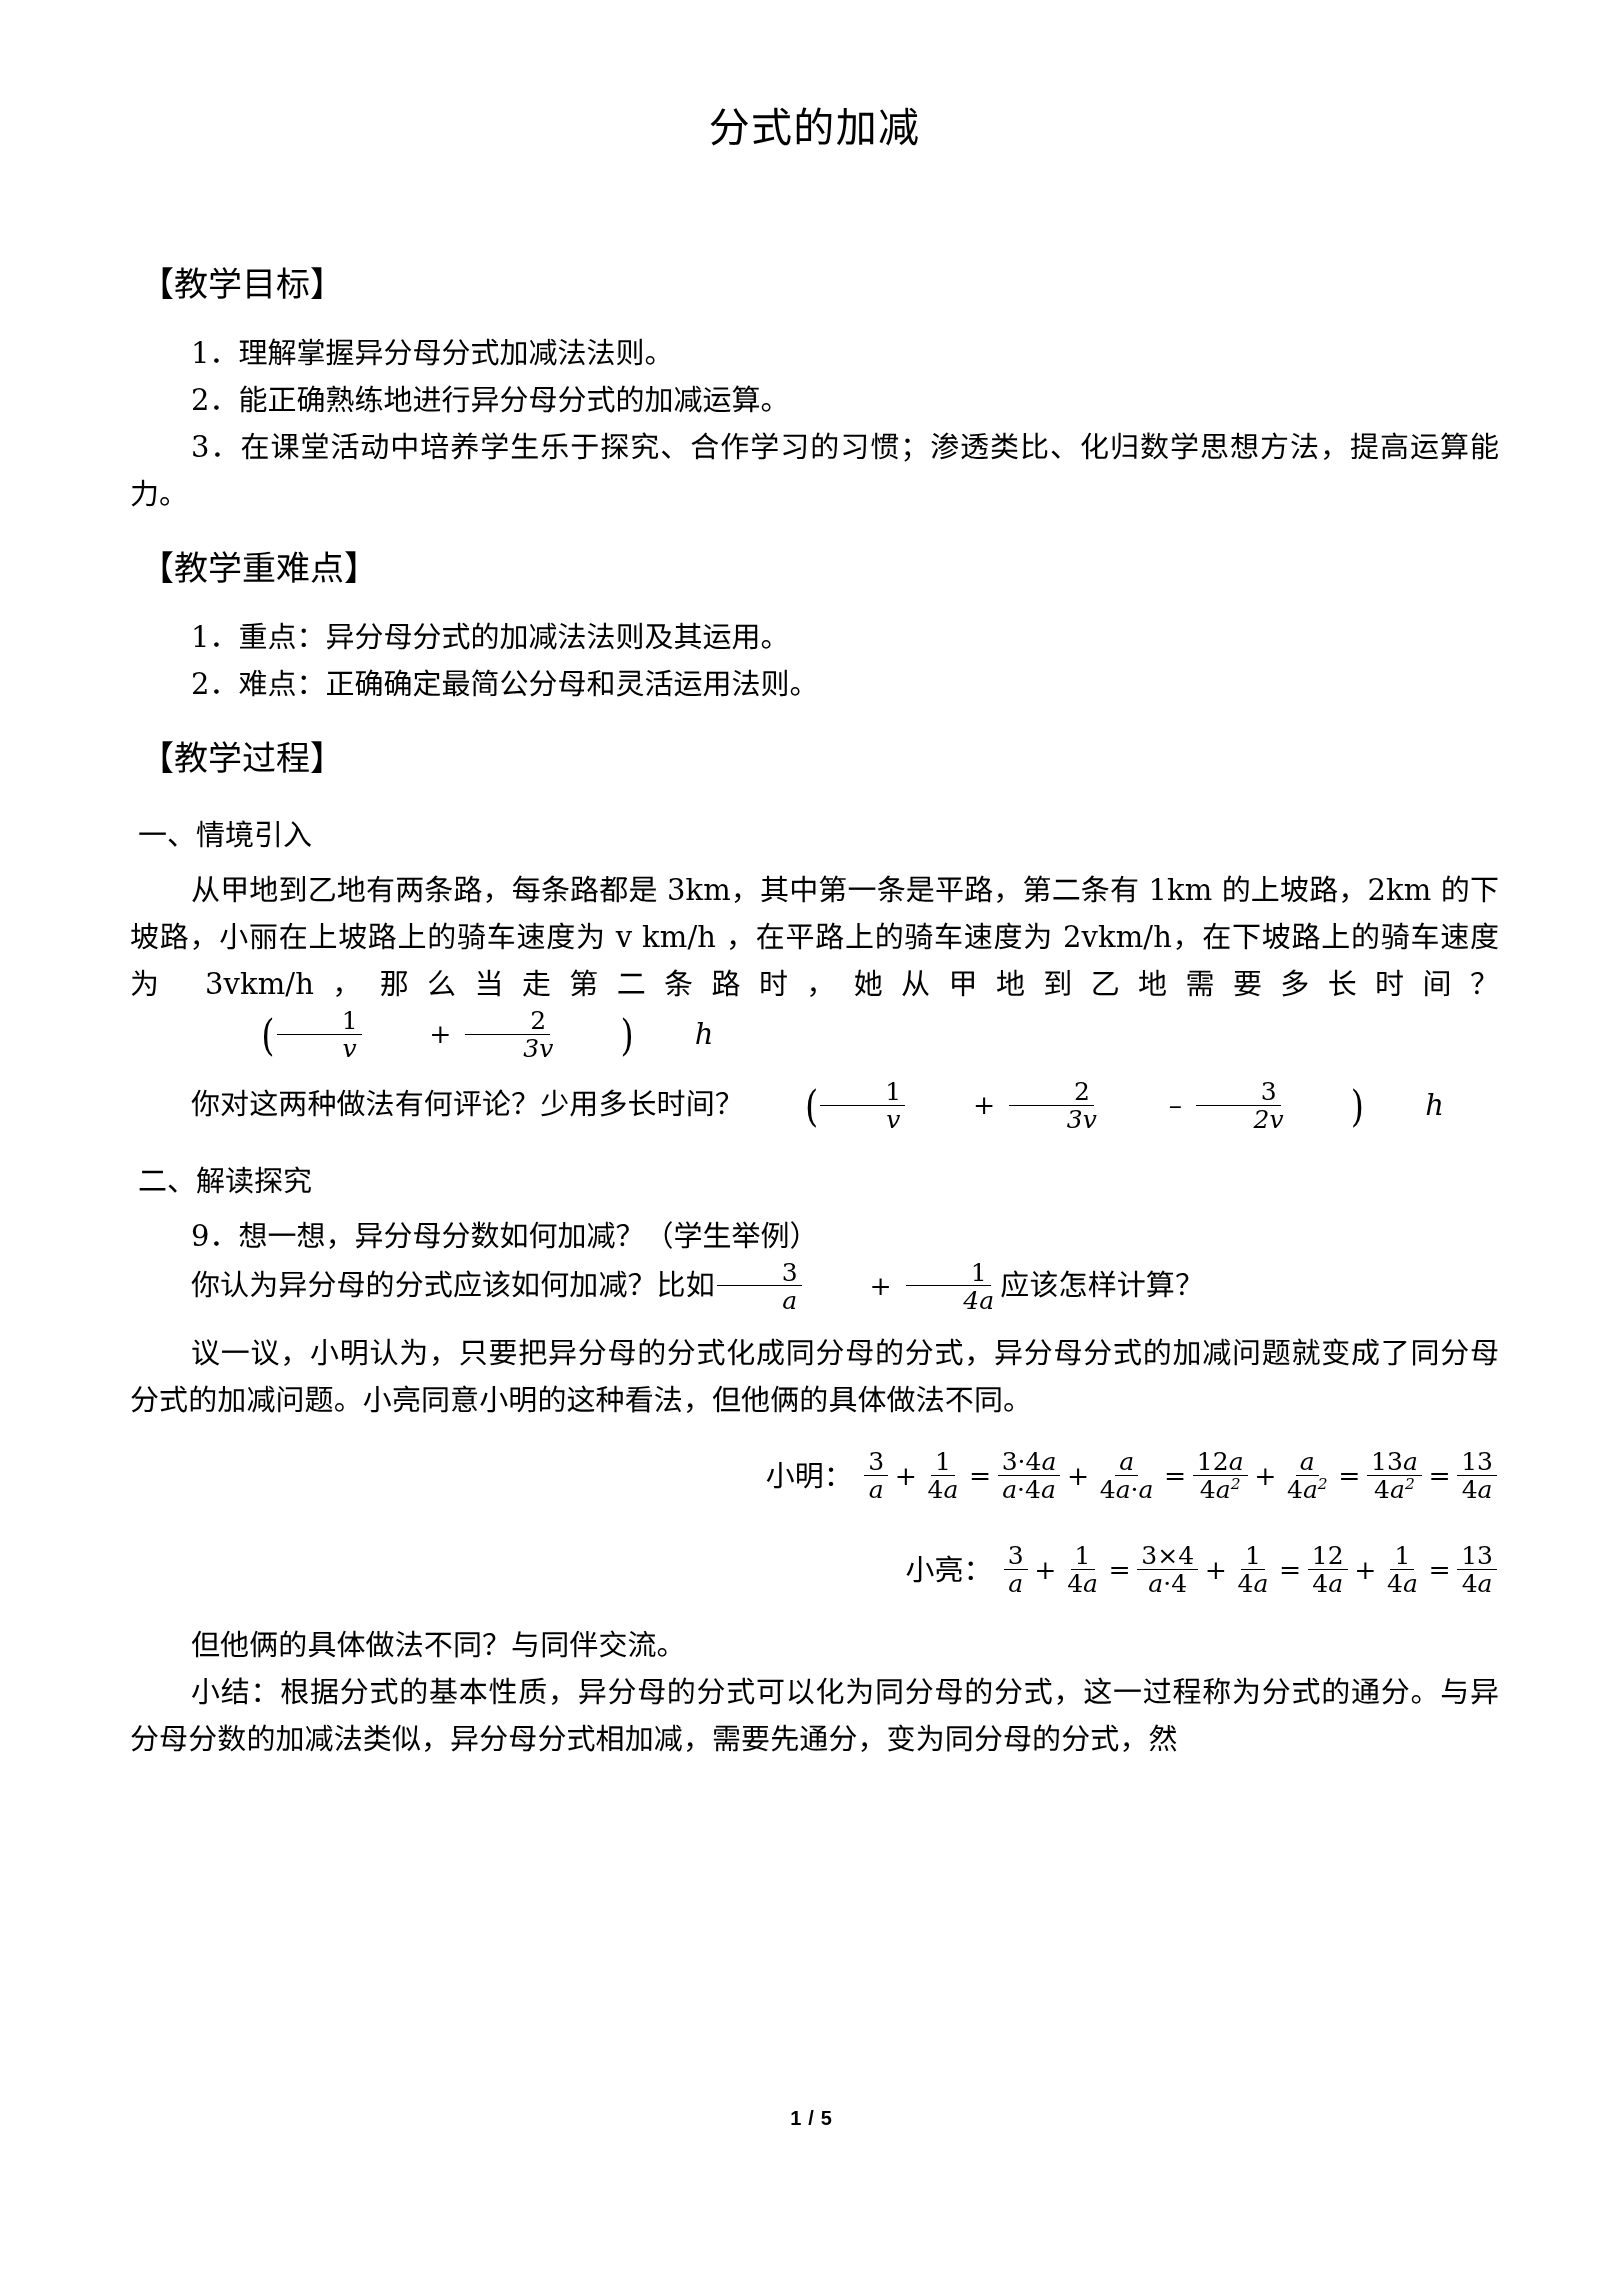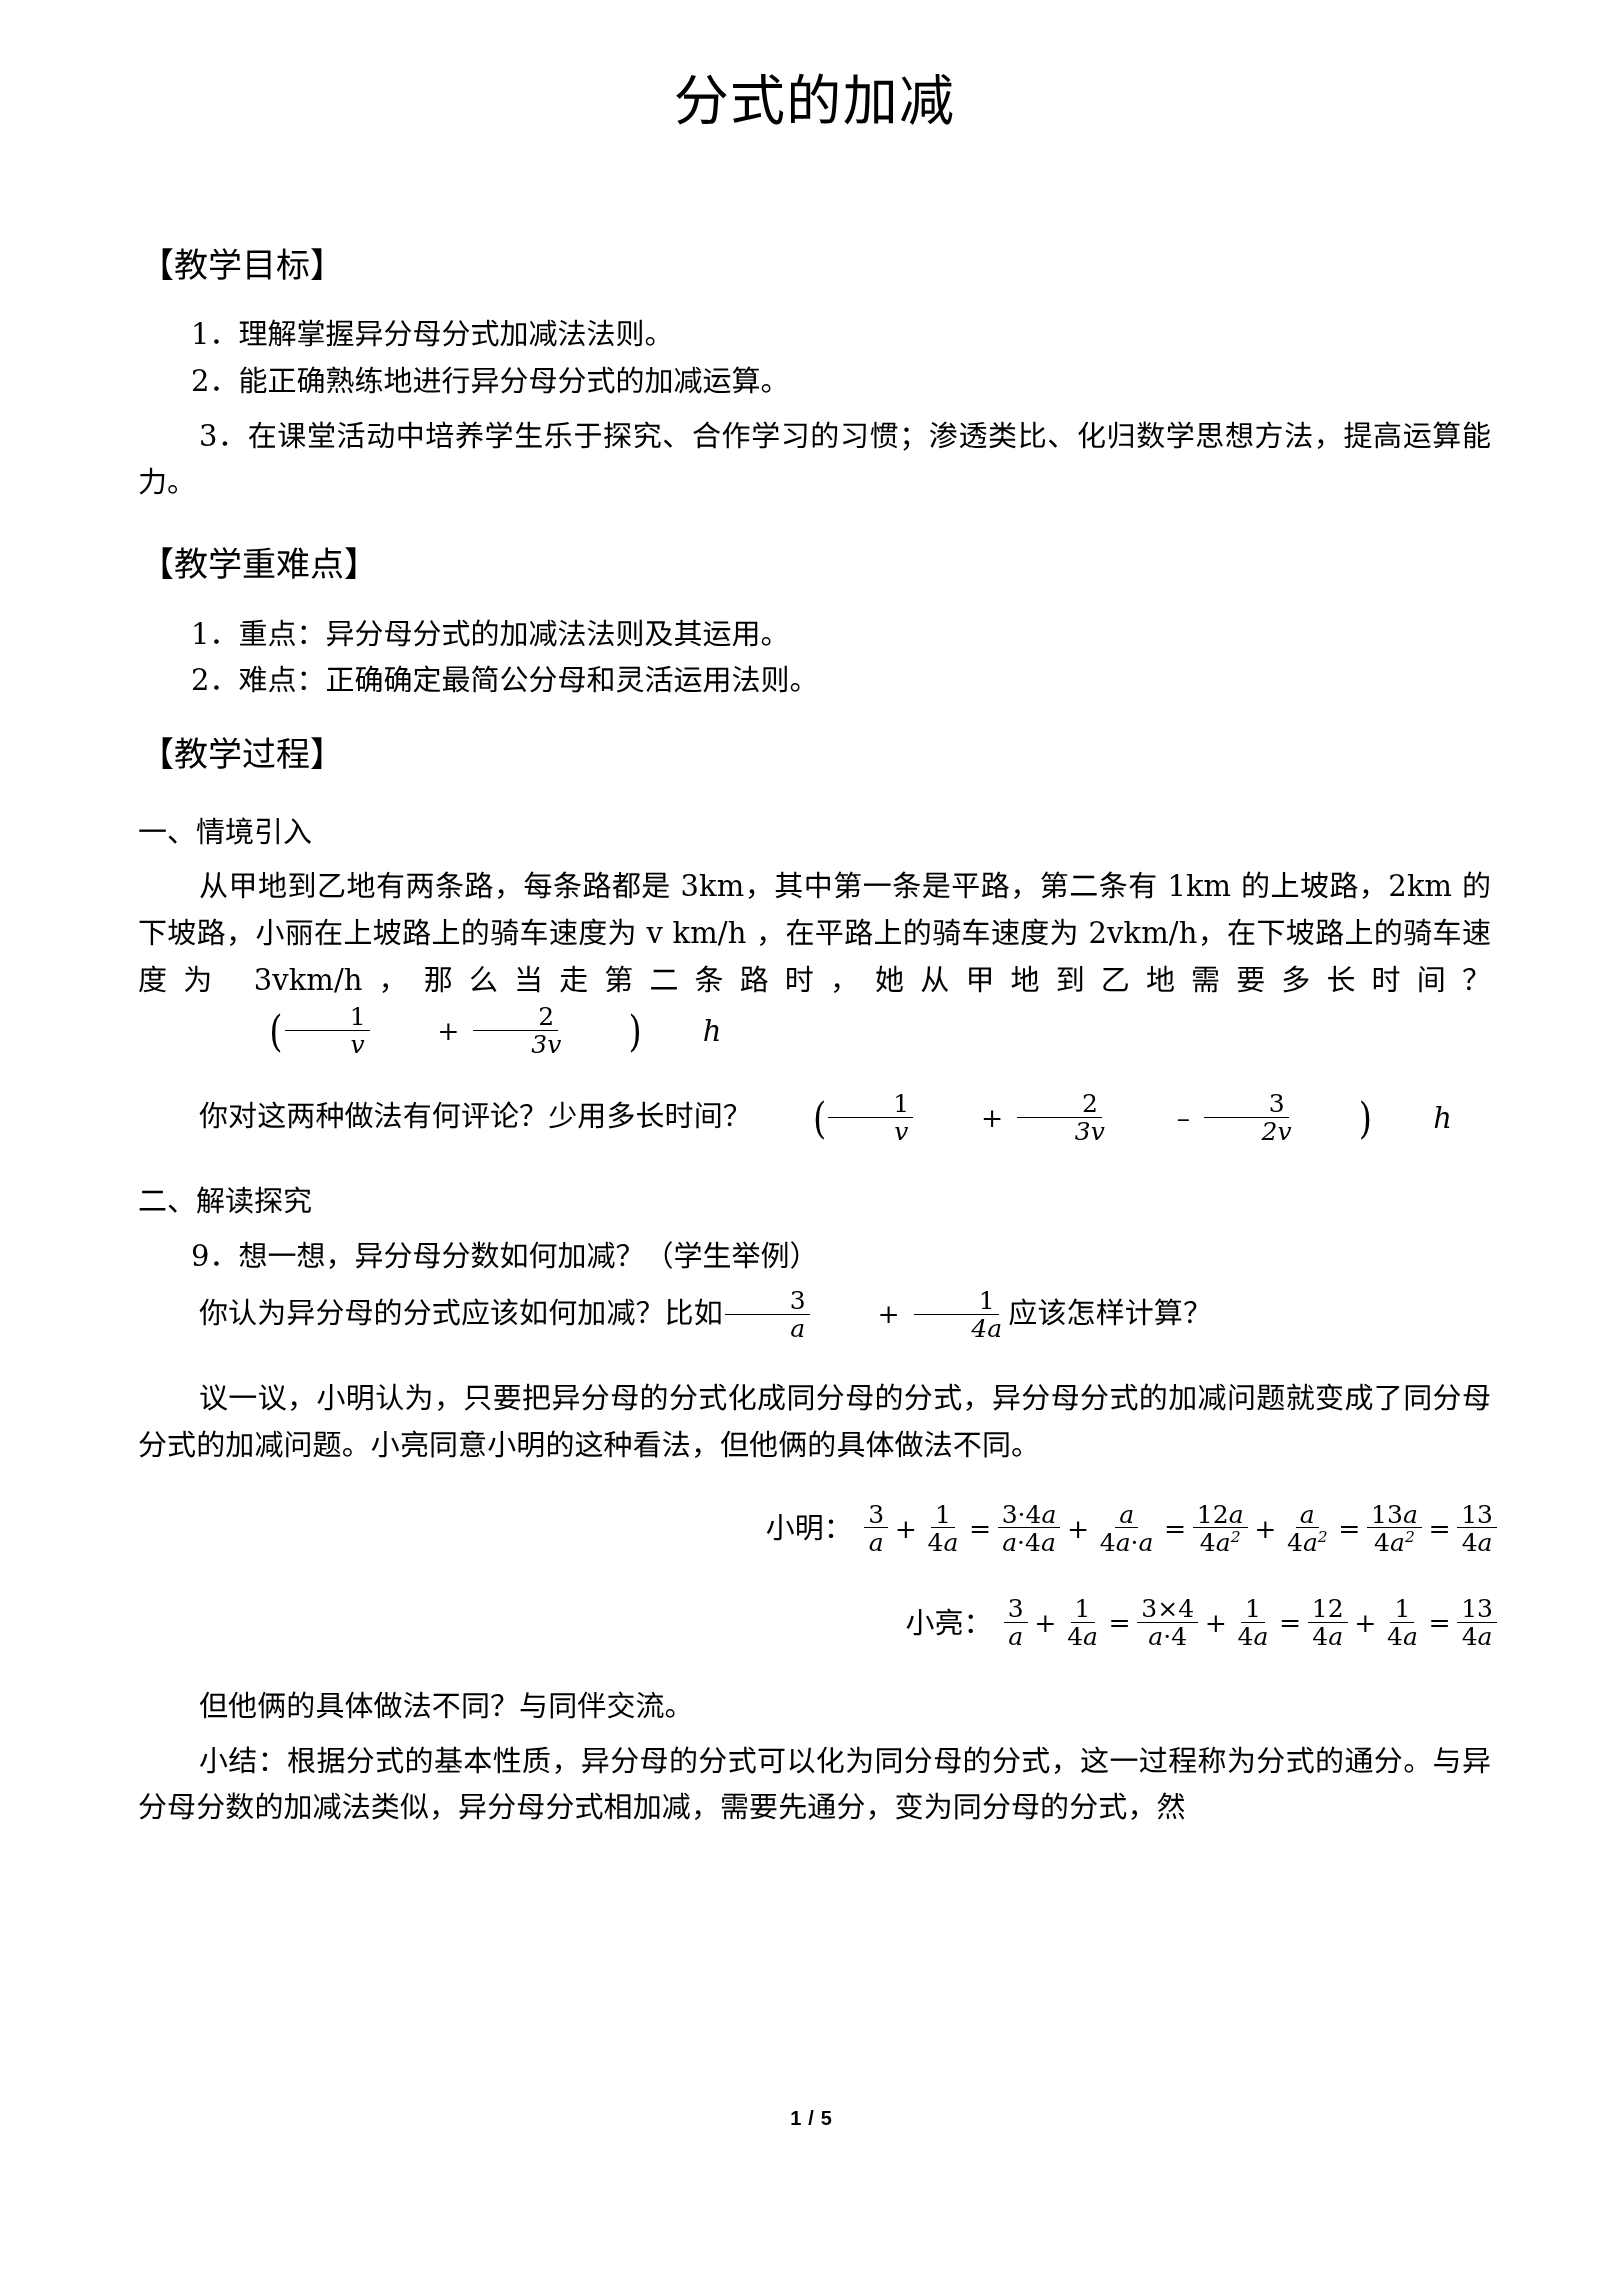--- a/index.html
+++ b/index.html
@@ -24,25 +24,25 @@
   .content {
     position: absolute;
     left: 130px;
     top: 0;
     width: 1369px;
   }
 
   
   .doc-title {
     text-align: center;
-    font-size: 55px;
+    font-size: 41px;
     font-weight: 400;
     letter-spacing: 1.3px;
     margin: 0;
-    padding-top: 71px;
+    padding-top: 106px;
     line-height: 1.1;
     font-family: "DejaVu Serif", "Liberation Serif", serif;
   }
 
   
   .section-head {
     font-size: 34px;
     line-height: 1.22;
     margin: 10px;
     padding: 0;
@@ -50,21 +50,21 @@
     font-family: "DejaVu Serif", "Liberation Serif", serif;
   }
   .gap-title-to-goals { height: 103px; }
   .gap-head-to-body   { height: 14.6px; }
   .gap-body-to-head   { height: 20px; }
 
   
   .para {
     font-size: 29px;
     line-height: 1.62;
-    margin: 8px;
+    margin: 0;
     text-align: justify;
     text-justify: inter-ideograph;
     letter-spacing: 0.1px;
     font-family: "DejaVu Serif", "Liberation Serif", serif;
   }
   .para.indent { text-indent: 61px; }
 
   .numbered {
     font-size: 29px;
     line-height: 1.62;

